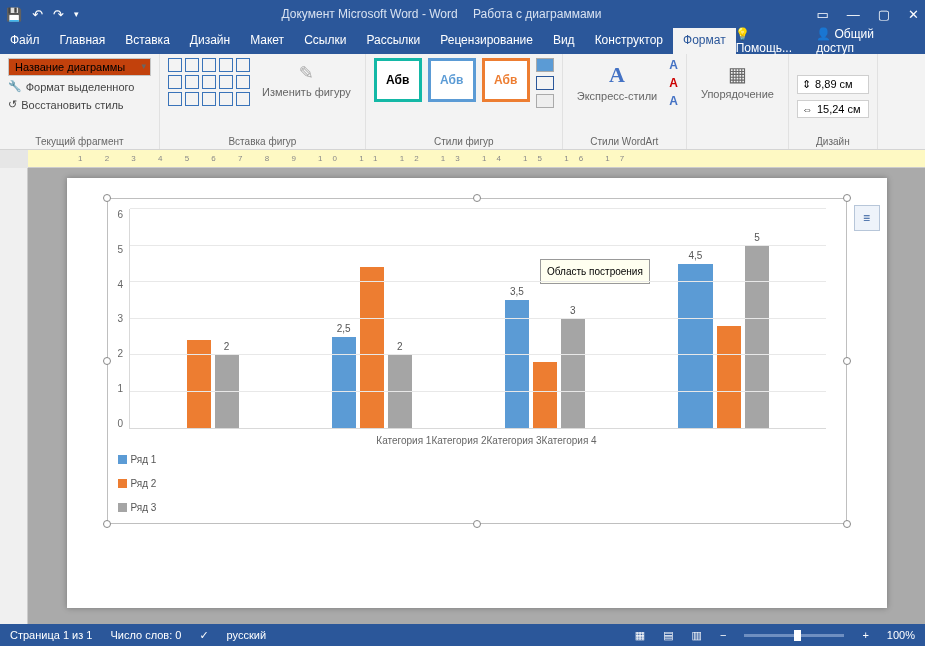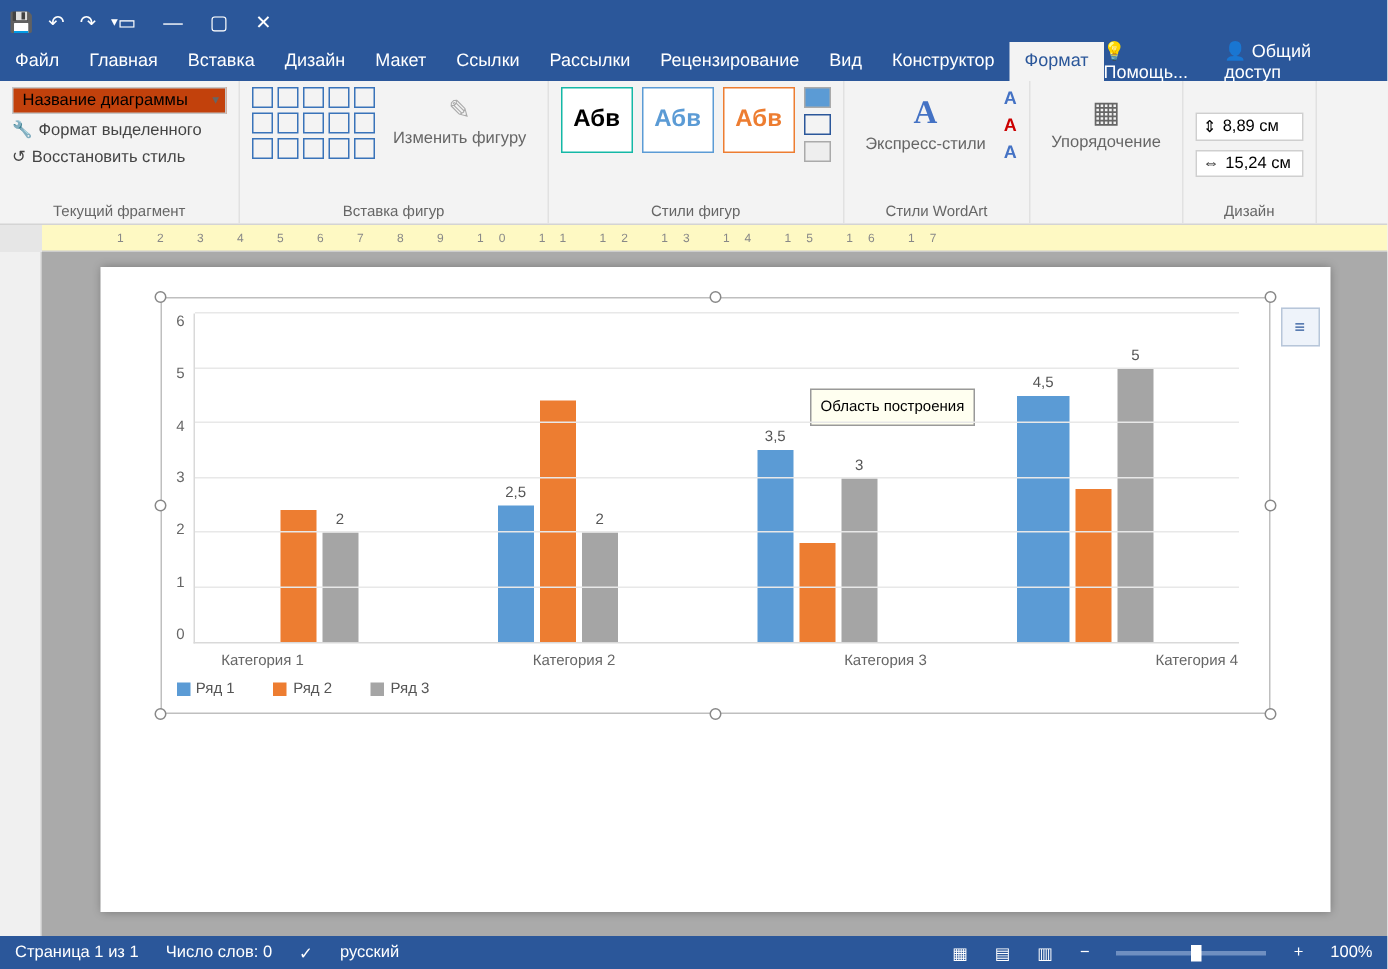--- a/index.html
+++ b/index.html
@@ -24,21 +24,21 @@
 .ribbon { height: 96px; background: #f3f3f3; border-bottom: 1px solid #d4d4d4; display: flex; }
 .group { border-right: 1px solid #e1e1e1; padding: 4px 8px 2px 8px; display: flex; flex-direction: column; justify-content: space-between; }
 .group-label { font-size: 10px; color: #666; text-align: center; margin-top: 2px; }
 .group-content { display: flex; gap: 6px; align-items: flex-start; flex: 1; }
 .dd { border: 1px solid #c5c5c5; background: #c2410c; padding: 2px 18px 2px 6px; font-size: 11px; position: relative; }
 .dd::after { content: "▾"; position: absolute; right: 4px; top: 2px; font-size: 9px; color: #666; }
 .small-btn { font-size: 11px; color: #444; display: flex; align-items: center; gap: 4px; padding: 1px 0; }
 .shape-grid { display: grid; grid-template-columns: repeat(5, 14px); grid-template-rows: repeat(3, 14px); gap: 3px; }
 .shape-grid div { border: 1px solid #3973b9; width: 14px; height: 14px; }
 .big-btn { display: flex; flex-direction: column; align-items: center; justify-content: center; gap: 2px; padding: 4px 6px; color: #666; font-size: 11px; text-align: center; }
-.style-sample { width: 48px; height: 44px; border: 1px solid #14b8a6; background: #fff; display: flex; align-items: center; justify-content: center; font-size: 16px; font-weight: bold; }
+.style-sample { width: 48px; height: 44px; border: 3px solid #14b8a6; background: #fff; display: flex; align-items: center; justify-content: center; font-size: 12px; font-weight: bold; }
 .style-sample.blue { border-color: #5b9bd5; color: #5b9bd5; }
 .style-sample.orange { border-color: #ed7d31; color: #ed7d31; }
 .mini-stack { display: flex; flex-direction: column; gap: 4px; }
 .mini-swatch { width: 18px; height: 14px; border: 1px solid #aaa; }
 .wa-letter { font-family: Georgia, serif; font-size: 22px; font-weight: bold; }
 .size-box { border: 1px solid #cfcfcf; background: #fff; padding: 2px 4px; font-size: 11px; width: 72px; display: flex; align-items: center; gap: 4px; }
 
 
 .ruler-h { height: 18px; background: #fef9c3; border-bottom: 1px solid #ccc; margin-left: 28px; font-size: 8px; color: #888; padding-left: 50px; letter-spacing: 10px; white-space: nowrap; overflow: hidden; line-height: 18px; }
 .main { display: flex; height: 456px; }
@@ -68,40 +68,44 @@
 .plot { display: flex; height: 220px; }
 .y-axis { display: flex; flex-direction: column-reverse; justify-content: space-between; font-size: 10px; color: #666; padding-right: 6px; text-align: right; }
 .plot-area { flex: 1; position: relative; border-left: 1px solid #d9d9d9; border-bottom: 1px solid #d9d9d9; }
 .gridline { position: absolute; left: 0; right: 0; border-top: 1px solid #e8e8e8; }
 .bars { position: absolute; inset: 0; display: flex; justify-content: space-around; align-items: flex-end; padding: 0 10px; }
 .bar-group { display: flex; gap: 4px; align-items: flex-end; height: 100%; position: relative; }
 .bar { width: 24px; position: relative; }
 .bar .lbl { position: absolute; top: -14px; left: 50%; transform: translateX(-50%); font-size: 10px; color: #555; }
 .b1{background:#5b9bd5}.b2{background:#ed7d31}.b3{background:#a5a5a5}
 .tooltip { position: absolute; background: #fffff0; border: 1px solid #999; padding: 6px 6px; font-size: 10px; top: 50px; left: 410px; white-space: nowrap; }
-.x-axis { display: flex; justify-content: space-between; font-size: 10px; color: #666; margin: 6px 0 0 30px; }
-.legend { display: flex; gap: 26px; font-size: 10px; color: #555; margin-top: 8px; }
+.x-axis { display: flex; justify-content: center; font-size: 10px; color: #666; margin: 6px 0 0 30px; }
+.legend { display: flex; justify-content: center; gap: 13px; font-size: 10px; color: #555; margin-top: 8px; flex-direction: column; }
 .legend span { display: flex; align-items: center; gap: 4px; }
 .sw { width: 9px; height: 9px; display: inline-block; }
 
 
 .statusbar { height: 22px; background: #2b579a; color: #fff; display: flex; align-items: center; font-size: 11px; padding: 0 10px; gap: 18px; }
 .statusbar .spacer { flex: 1; }
 .zoom-slider { width: 100px; height: 3px; background: #6f8fc1; position: relative; }
 .zoom-slider::after { content: ""; width: 7px; height: 11px; background: #fff; position: absolute; left: 50%; top: -4px; }
 </style>
 </head>
 <body>
 
 <div class="titlebar">
   <div class="qat">
     <span>💾</span>
     <span>↶</span>
     <span>↷</span>
     <span style="font-size:9px">▾</span>
+  </div>
+  <div class="title-center">
+    <span>Документ Microsoft Word - Word</span>
+    <span class="chart-tools">Работа с диаграммами</span>
   </div>
   <div class="win-controls">
     <span>▭</span>
     <span>—</span>
     <span>▢</span>
     <span>✕</span>
   </div>
 </div>
 
 <div class="ribbon-tabs">

